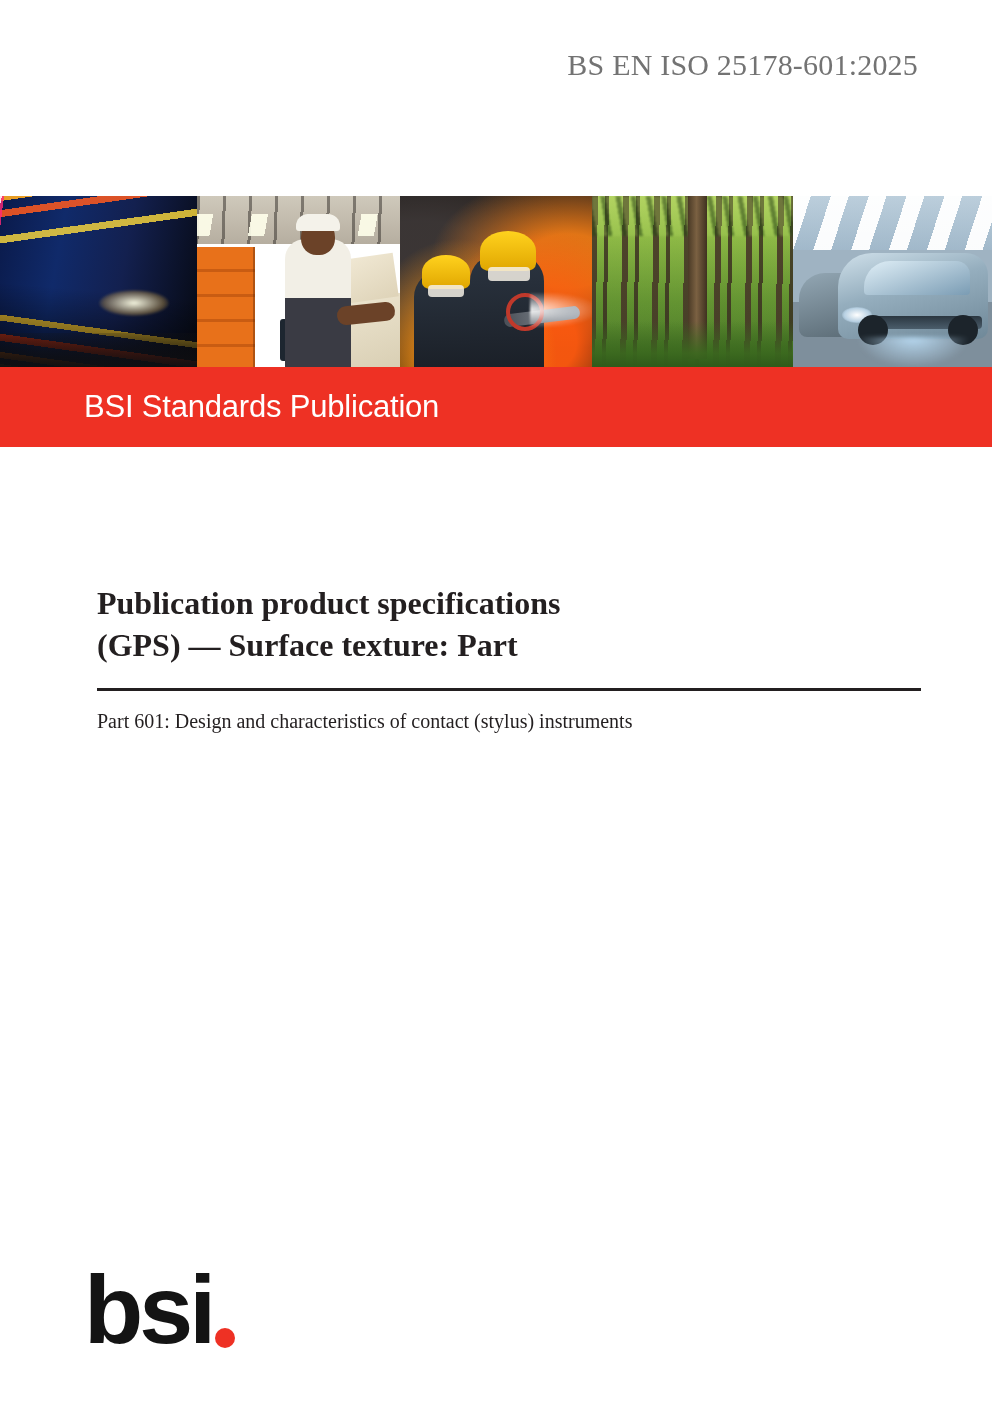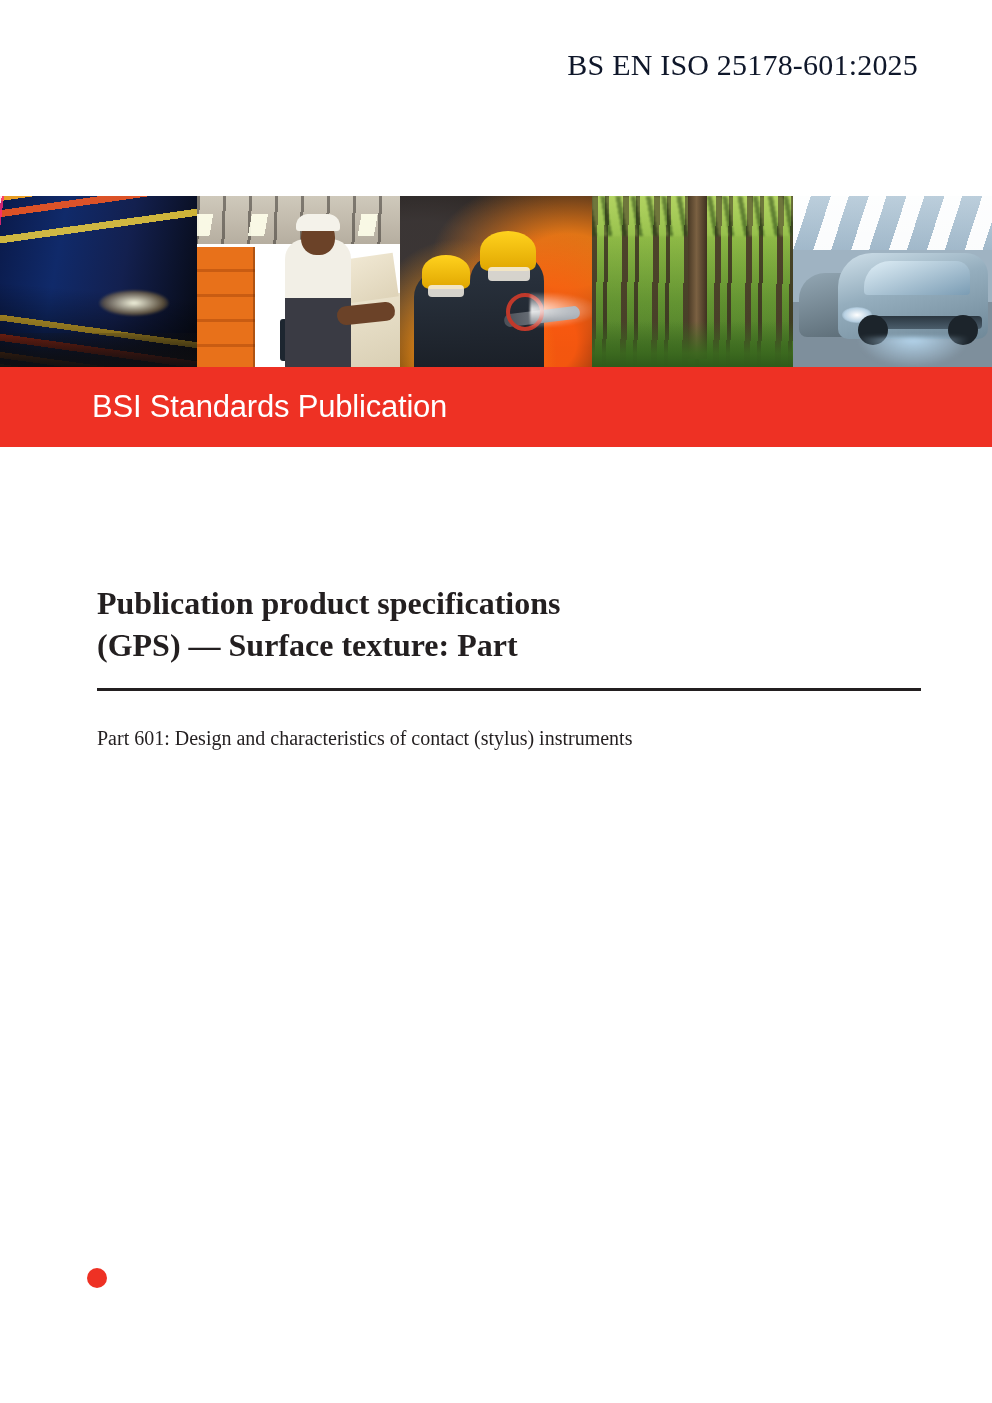--- a/index.html
+++ b/index.html
@@ -20,21 +20,21 @@
   .doc-number {
     position: absolute;
     top: 46px;
     left: 0;
     width: 918px;
     text-align: right;
     font-family: "Liberation Serif", serif;
     font-size: 30px;
     line-height: 38px;
     letter-spacing: 0.2px;
-    color: #0f172a;
+    color: #737373;
   }
 
   
   .photo-strip {
     position: absolute;
     top: 196px;
     left: 0;
     width: 992px;
     height: 171px;
     display: flex;
@@ -279,21 +279,21 @@
   .banner {
     position: absolute;
     top: 367px;
     left: 0;
     width: 992px;
     height: 80px;
     background: #ee3124;
   }
   .banner-text {
     position: absolute;
-    left: 92px;
+    left: 84px;
     top: 50%;
     transform: translateY(-50%);
     font-family: "Liberation Sans", sans-serif;
     font-size: 31px;
     line-height: 36px;
     color: #ffffff;
     letter-spacing: -0.2px;
   }
 
   
@@ -311,21 +311,21 @@
     color: #231f20;
     margin: 0;
   }
   .title-rule {
     margin-top: 22px;
     width: 824px;
     height: 3px;
     background: #231f20;
   }
   .doc-subtitle {
-    margin-top: 33px;
+    margin-top: 16px;
     font-family: "Liberation Serif", serif;
     font-size: 20px;
     line-height: 28px;
     color: #231f20;
   }
 
   
   .logo {
     position: absolute;
     left: 84px;
@@ -410,14 +410,15 @@
 </div>
 
 <div class="title-block">
   <div class="doc-title">Publication product specifications</div>
   <div class="doc-title">(GPS) — Surface texture: Part</div>
   <div class="title-rule"></div>
   <div class="doc-subtitle">Part 601: Design and characteristics of contact (stylus) instruments</div>
 </div>
 
 <div class="logo">
+  <span class="logo-word">bsi</span>
   <span class="logo-dot"></span>
 </div>
 
 </body></html>

